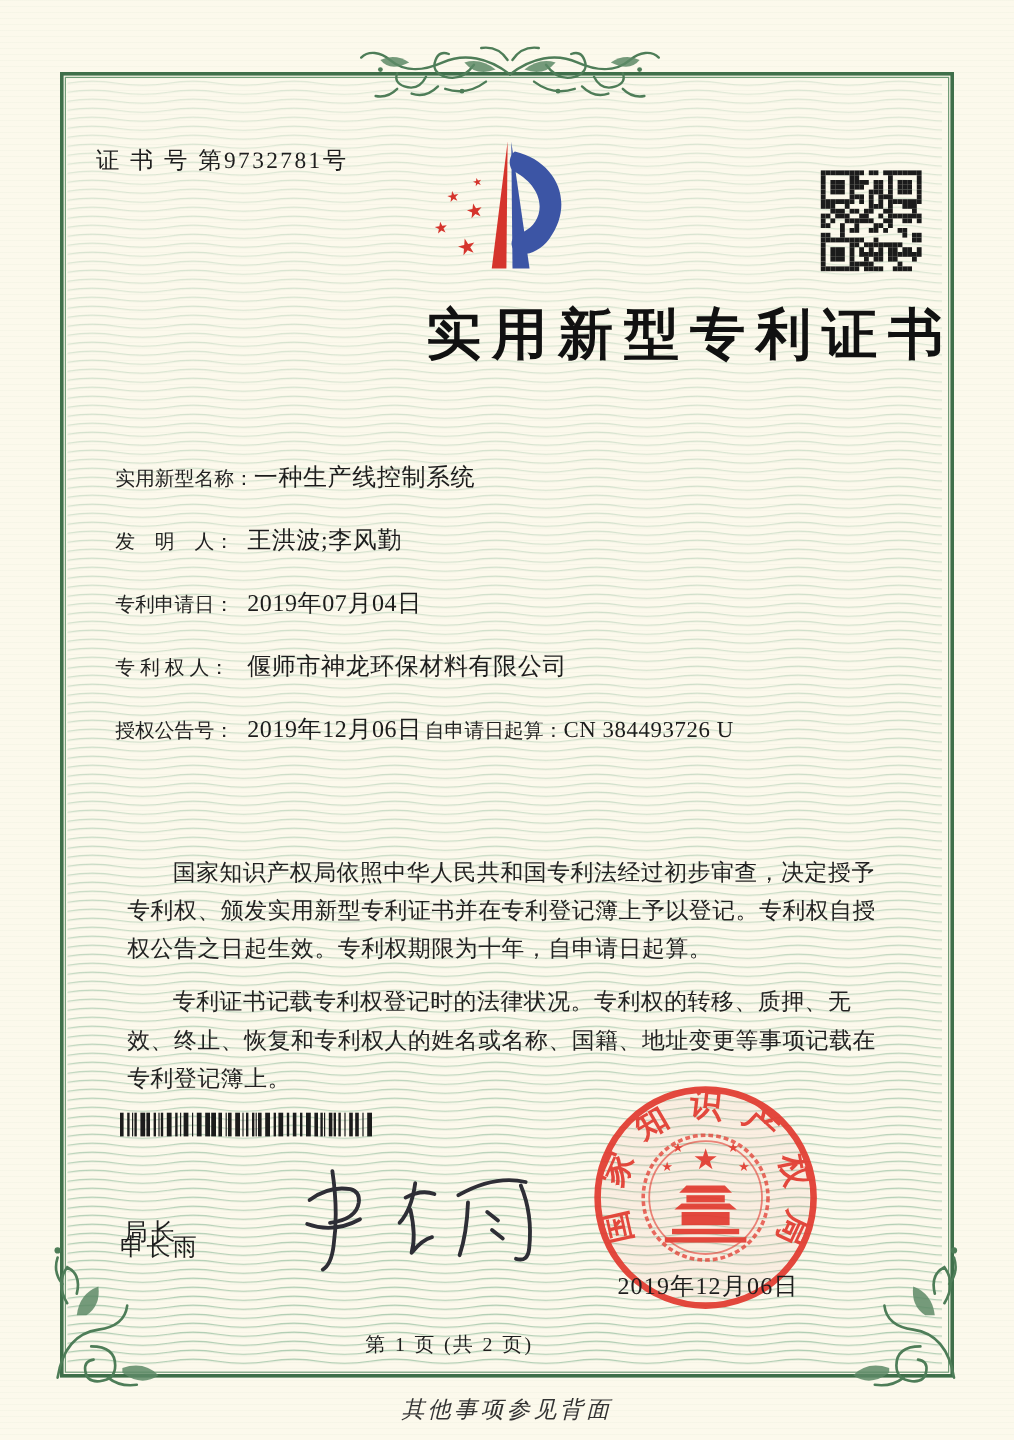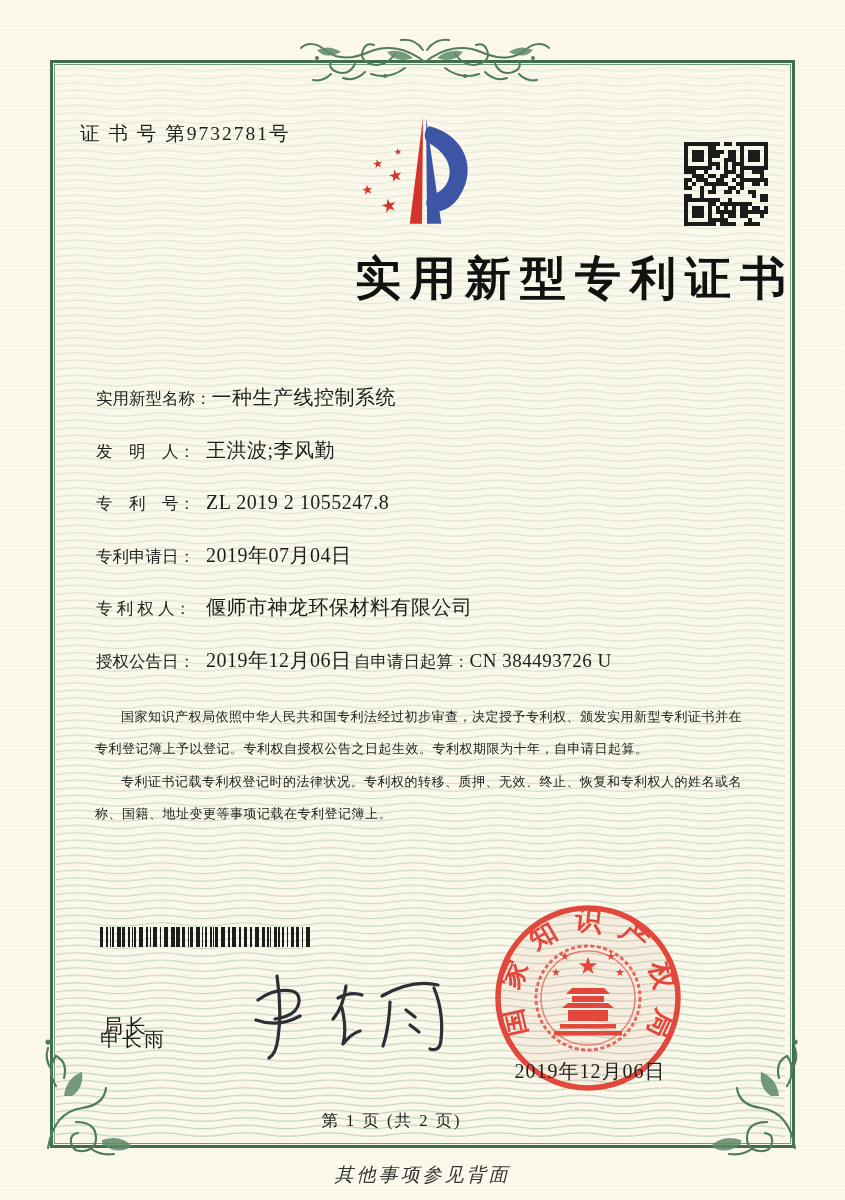--- a/index.html
+++ b/index.html
@@ -31,28 +31,28 @@
   .flabel{
     display:inline-block;min-width:110px;font-size:16.5px;color:#222;
     vertical-align:baseline;
     margin-top:36px;
   }
   .fvalue{font-size:20px;color:#1c1c1c;letter-spacing:0.5px;}
   .grant-pub{position:absolute;left:258px;top:0;}
   
   .body-text{left:94px;top:700px;width:662px;}
   .body-text p{
-    margin:1px;text-indent:2em;font-size:13px;line-height:32px;
+    margin:12px;text-indent:2em;font-size:19px;line-height:32px;
     letter-spacing:0.5px;color:#222;
   }
   
   .director-label{left:103px;top:1013px;font-size:20px;letter-spacing:3px;}
   .director-name{left:100px;top:1026px;font-size:20px;letter-spacing:2px;}
   .seal-date{left:505px;top:1058px;width:170px;text-align:center;font-size:20px;letter-spacing:1px;}
-  .page-info{left:67px;top:1110px;width:649px;text-align:center;font-size:16.5px;letter-spacing:2px;}
+  .page-info{left:50px;top:1110px;width:649px;text-align:center;font-size:16.5px;letter-spacing:2px;}
   .back-note{left:50px;top:1162px;width:745px;text-align:center;font-size:19px;font-style:italic;letter-spacing:3px;color:#333;}
 </style>
 </head>
 <body>
 
 <svg class="abs" style="left:56px;top:66px;" width="729" height="1072" viewBox="0 0 729 1072">
   <defs>
     <pattern id="waves" width="84" height="7.5" patternUnits="userSpaceOnUse">
       <path d="M0 3.5 Q 21 0 42 3.5 T 84 3.5" fill="none" stroke="#9dc2a4" stroke-width="0.9"></path>
     </pattern>
@@ -384,30 +384,27 @@
 <div class="abs title">实用新型专利证书</div>
 
 <div class="abs fields">
   <div class="field-row">
     <span class="flabel">实用新型名称：</span><span class="fvalue">一种生产线控制系统</span>
   </div>
   <div class="field-row">
     <span class="flabel">发　明　人：</span><span class="fvalue">王洪波;李风勤</span>
   </div>
   <div class="field-row">
-    <span class="flabel">专　利　号：</span><span class="fvalue">ZL 2019 2 1055247.8</span>
-  </div>
-  <div class="field-row">
     <span class="flabel">专利申请日：</span><span class="fvalue">2019年07月04日</span>
   </div>
   <div class="field-row">
     <span class="flabel">专 利 权 人：</span><span class="fvalue">偃师市神龙环保材料有限公司</span>
   </div>
   <div class="field-row">
-    <span class="flabel">授权公告日：</span><span class="fvalue">2019年12月06日</span>
+    <span class="flabel">授权公告号：</span><span class="fvalue">2019年12月06日</span>
     <span class="grant-pub">
       <span class="flabel" style="min-width:0">自申请日起算：</span><span class="fvalue" style="font-size:19px">CN 384493726 U</span>
     </span>
   </div>
 </div>
 
 <div class="abs body-text">
   <p>国家知识产权局依照中华人民共和国专利法经过初步审查，决定授予专利权、颁发实用新型专利证书并在专利登记簿上予以登记。专利权自授权公告之日起生效。专利权期限为十年，自申请日起算。</p>
   <p>专利证书记载专利权登记时的法律状况。专利权的转移、质押、无效、终止、恢复和专利权人的姓名或名称、国籍、地址变更等事项记载在专利登记簿上。</p>
 </div>

